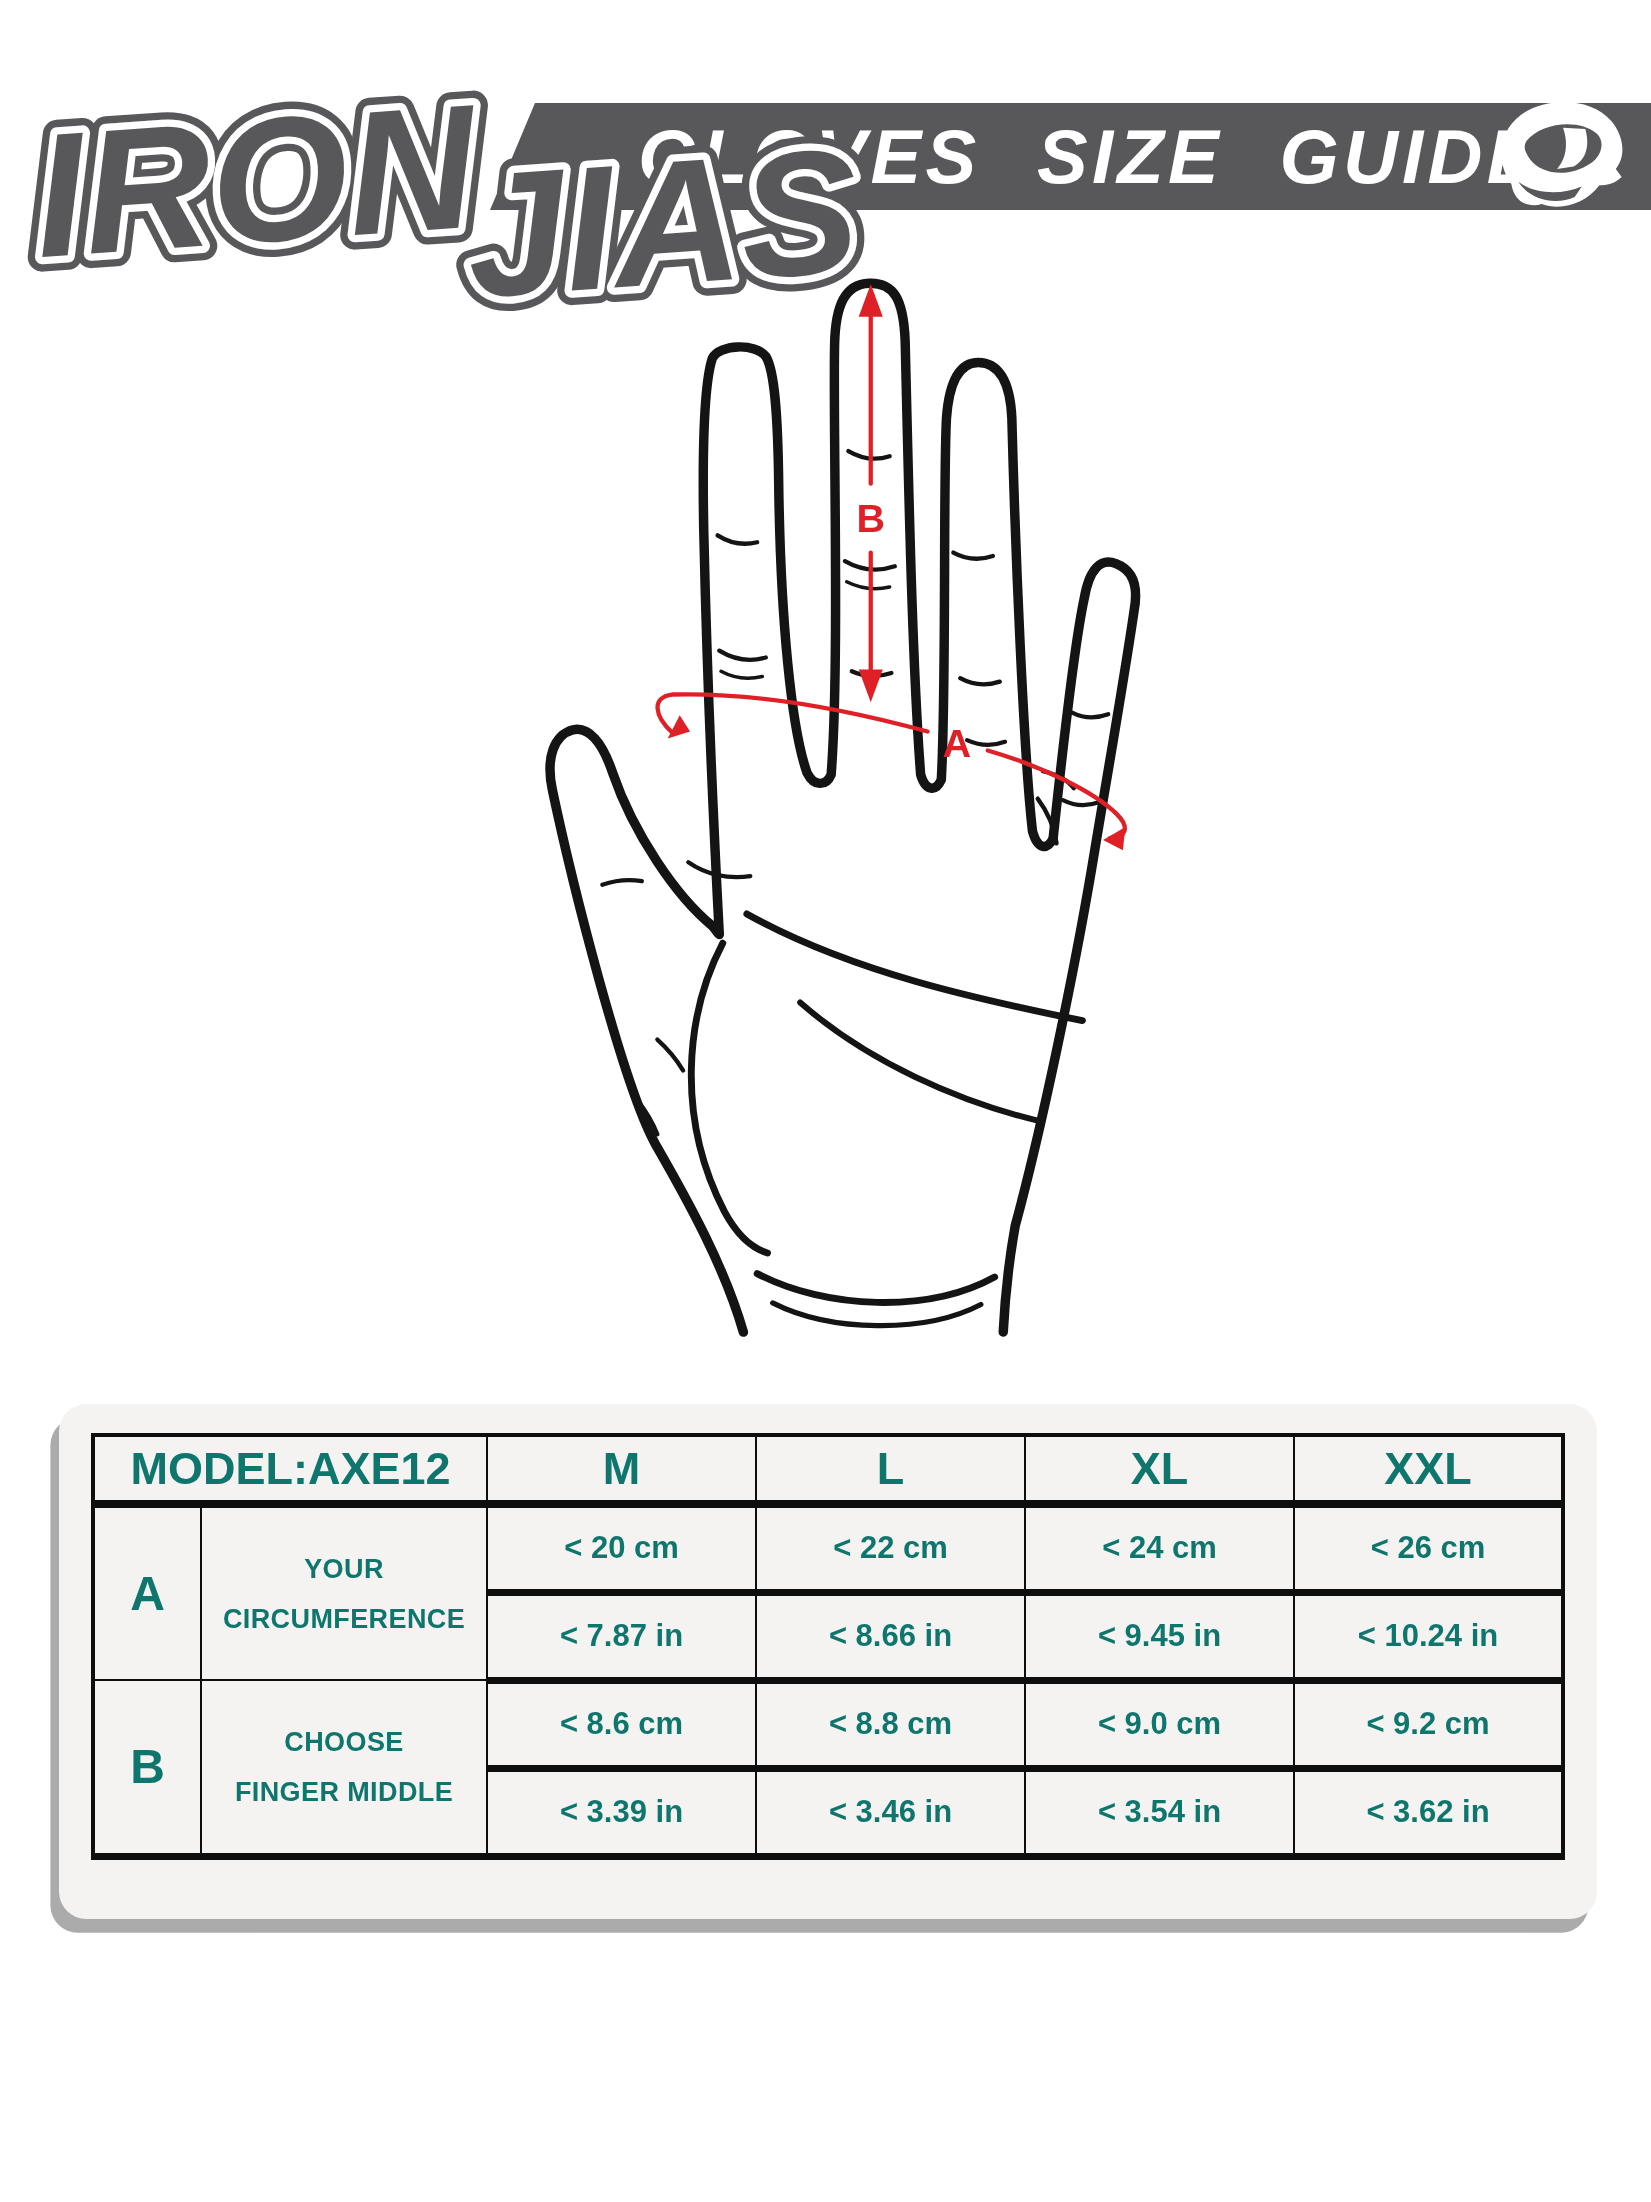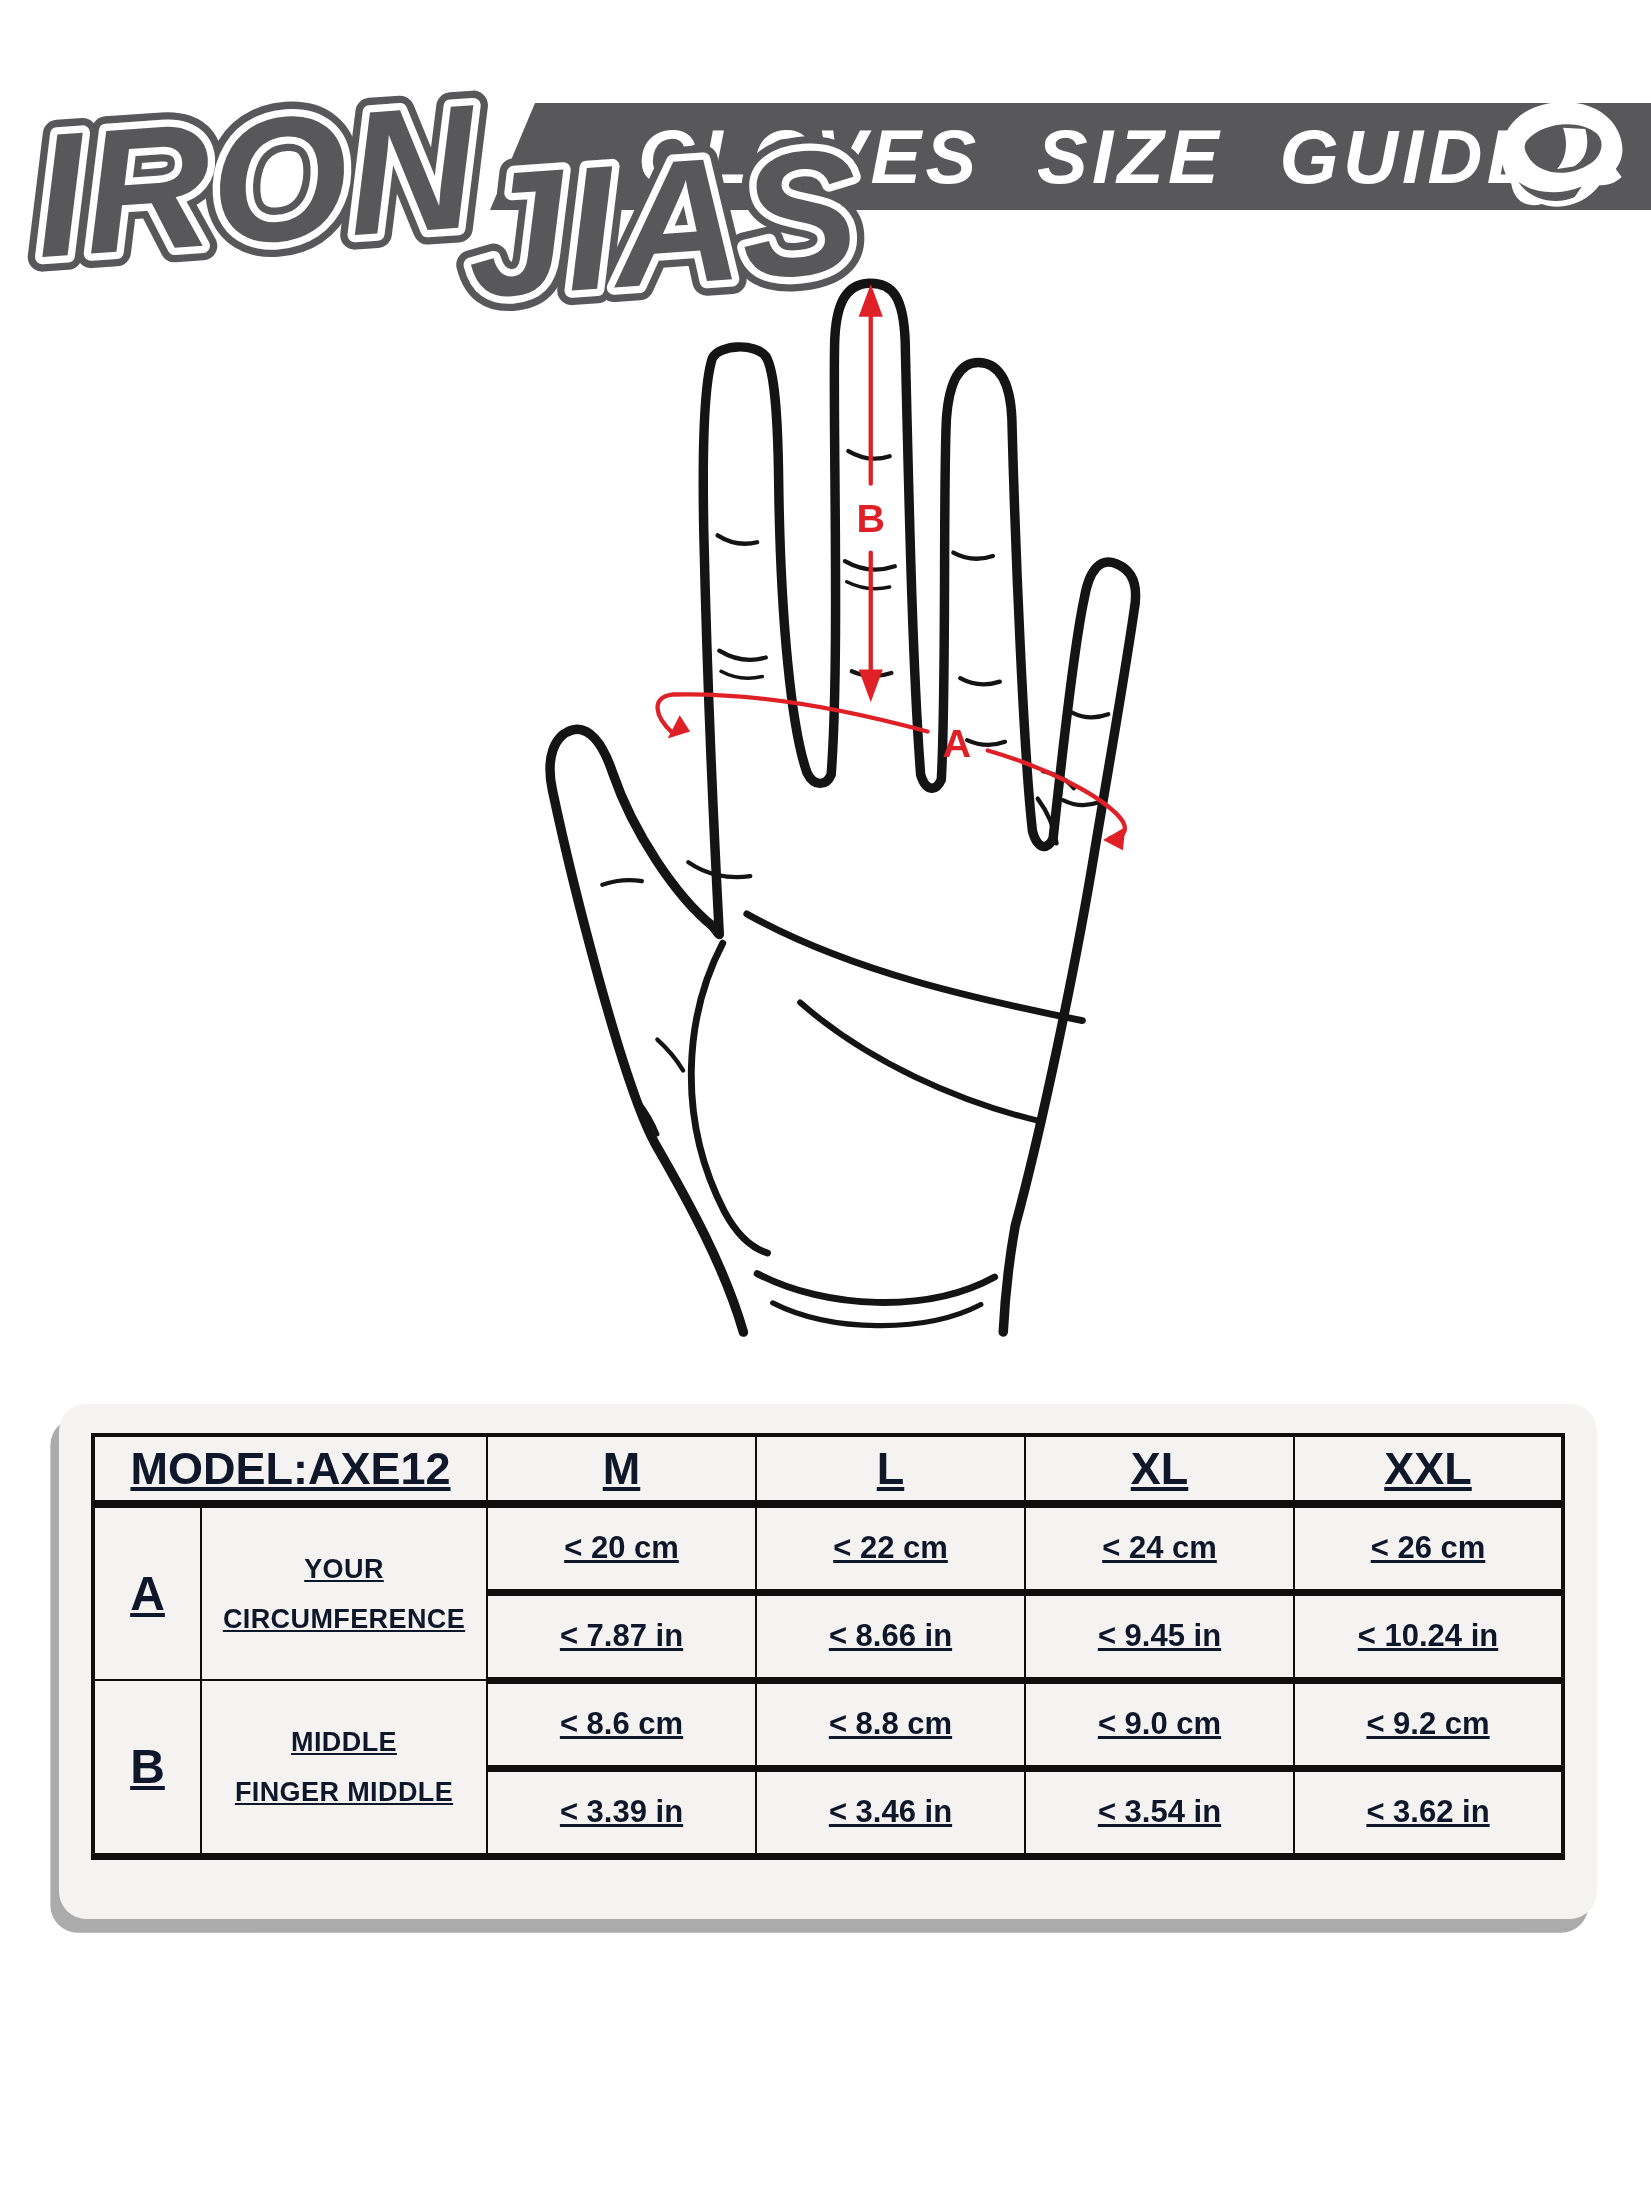--- a/index.html
+++ b/index.html
@@ -85,22 +85,21 @@
     background:#f4f3f1;
   }
   table.size-table col.c-key   { width:108px; }
   table.size-table col.c-label { width:286px; }
   table.size-table col.c-val   { width:269px; }
   table.size-table { border:4.3px solid #0e0e0e; border-bottom-width:7.7px; }
   table.size-table th, table.size-table td {
     border:2.6px solid #0e0e0e;
     text-align:center;
     vertical-align:middle;
-    color:#0f172a;
-    text-decoration:underline;
+    color:#0f766e;
   }
   tr.head-row th { height:69px; font-size:45px; font-weight:bold; border-bottom:8.6px solid #0e0e0e; }
   td.v-cell { height:88px; font-size:31px; font-weight:bold; }
   tr.cm-row td.v-cell { border-bottom:7.7px solid #0e0e0e; }
   tr.in-row.block-end td { border-bottom:7.7px solid #0e0e0e; }
   td.key-cell { font-size:48px; font-weight:bold; }
   td.label-cell { font-size:27px; font-weight:bold; line-height:50px; letter-spacing:0.4px; }
   td.block-end-cell { border-bottom:7.7px solid #0e0e0e; }
 </style>
 </head>
@@ -241,21 +240,21 @@
         </tr>
         <tr class="in-row block-end">
           <td class="v-cell">&lt; 7.87 in</td>
           <td class="v-cell">&lt; 8.66 in</td>
           <td class="v-cell">&lt; 9.45 in</td>
           <td class="v-cell">&lt; 10.24 in</td>
         </tr>
         <tr class="cm-row">
           <td class="key-cell" rowspan="2">B</td>
           <td class="label-cell" rowspan="2">
-            <div>MIDDLE</div>
+            <div>CHOOSE</div>
             <div>FINGER MIDDLE</div>
           </td>
           <td class="v-cell">&lt; 8.6 cm</td>
           <td class="v-cell">&lt; 8.8 cm</td>
           <td class="v-cell">&lt; 9.0 cm</td>
           <td class="v-cell">&lt; 9.2 cm</td>
         </tr>
         <tr class="in-row">
           <td class="v-cell">&lt; 3.39 in</td>
           <td class="v-cell">&lt; 3.46 in</td>

